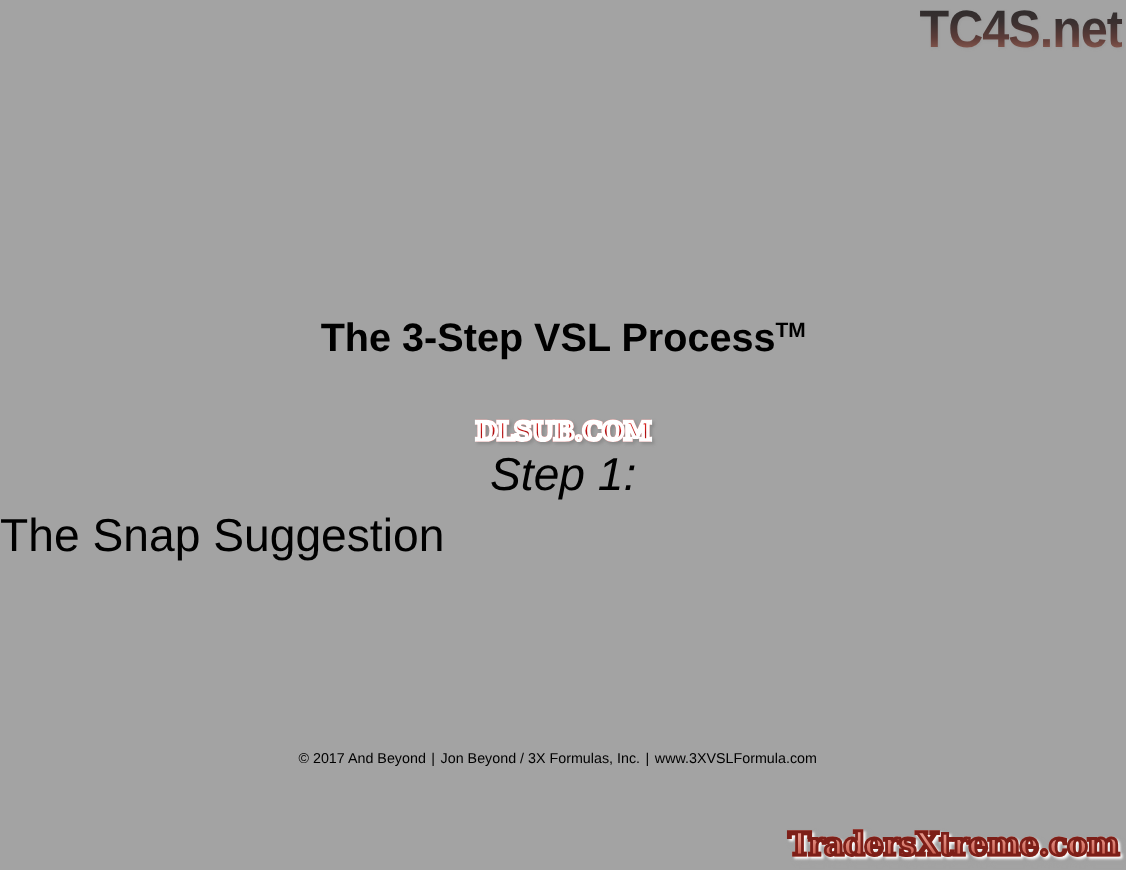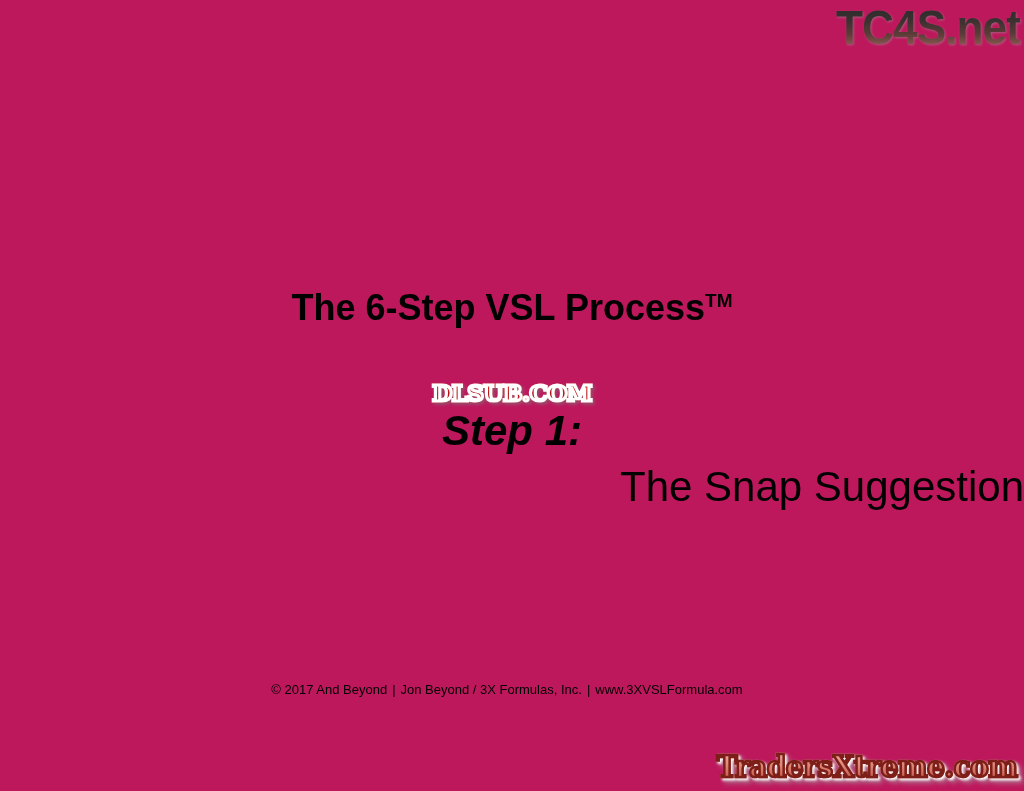--- a/index.html
+++ b/index.html
@@ -4,21 +4,21 @@
 <style>
   html, body {
     margin: 0;
     padding: 0;
     background: #ffffff;
   }
   #slide {
     position: relative;
     width: 1024px;
     height: 791px;
-    background: #be185d;
+    background: #a3a3a3;
     overflow: hidden;
     font-family: "Liberation Sans", sans-serif;
   }
 
   
   .tc4s-logo {
     position: absolute;
     right: 4px;
     top: 2px;
     font-family: "Liberation Sans", sans-serif;
@@ -97,32 +97,32 @@
   }
 
   
   .subtitle-step {
     position: absolute;
     left: 0;
     right: 0;
     top: 406px;
     text-align: center;
     font-style: italic;
-    font-weight: bold;
+    font-weight: normal;
     font-size: 42px;
     line-height: 50px;
     color: #000000;
     white-space: nowrap;
   }
   .subtitle-name {
     position: absolute;
     left: 0;
     right: 0;
     top: 462px;
-    text-align: right;
+    text-align: left;
     font-weight: normal;
     font-size: 42px;
     line-height: 50px;
     color: #000000;
     white-space: nowrap;
   }
 
   
   .footer-credit {
     position: absolute;
@@ -174,21 +174,21 @@
   }
 </style>
 </head>
 <body>
 
 <div id="slide">
 
   <div class="tc4s-logo">TC4S.net</div>
 
   <div class="main-title">
-    <span>The 6-Step VSL Process</span><span class="tm">TM</span>
+    <span>The 3-Step VSL Process</span><span class="tm">TM</span>
   </div>
 
   <div class="dlsub-watermark">
     <span class="inner">DLSUB.COM</span>
   </div>
 
   <div class="subtitle-step">Step 1:</div>
 
   <div class="subtitle-name">The Snap Suggestion</div>
 

